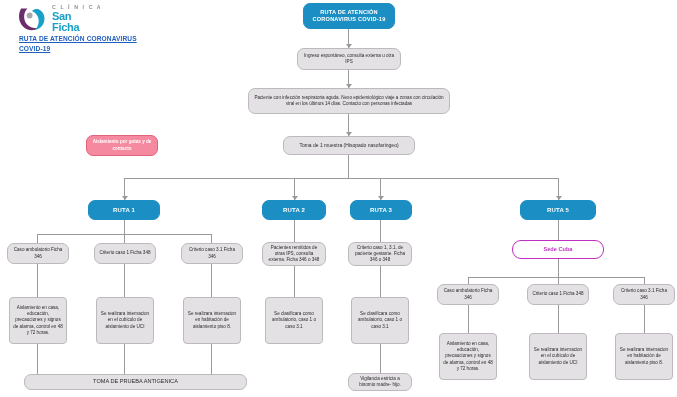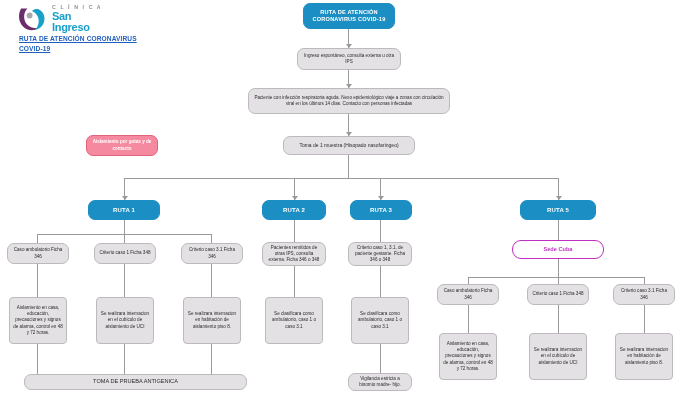--- a/index.html
+++ b/index.html
@@ -83,21 +83,21 @@
 
   <div id="logo-block">
     <svg id="logo-mark" viewBox="0 0 30 26">
       <path d="M3.2 2.5 C-1.2 9.5 1.2 20.5 9.5 23.5 C13 24.8 17.5 24.2 20 22.2 C14 22.6 9.2 20.2 7.2 15.8 C5.2 11.4 6 6.2 9.4 2.6 Z" fill="#6b2d6b"></path>
       <path d="M20.5 3.2 C25.6 5.2 27.8 11.5 25.8 16.8 C24.4 20.6 21 23.2 17.2 23.8 C20.2 20.4 21.4 16.2 20.4 12.2 C19.6 8.9 17.2 6.2 14 4.9 C16.2 3.0 18.5 2.5 20.5 3.2 Z" fill="#18a0c8"></path>
       <circle cx="11.6" cy="9.6" r="3.0" fill="#a8a8ae"></circle>
     </svg>
     <div id="logo-text">
       <span class="logo-clinica">C L Í N I C A</span>
       <span class="logo-san">San</span>
-      <span class="logo-rafael">Ingreso</span>
+      <span class="logo-rafael">Ficha</span>
     </div>
   </div>
 
   <div id="title-link">RUTA DE ATENCIÓN CORONAVIRUS COVID-19</div>
 
   <div class="node n-blue fs6" style="left:303px; top:3px; width:92px; height:26px;">
     <span>RUTA DE ATENCIÓN CORONAVIRUS COVID-19</span>
   </div>
   <div class="ln lv" style="left:348px; top:29px; height:19px;"></div>
   <div class="arrow" style="left:345.5px; top:44px;"></div>

